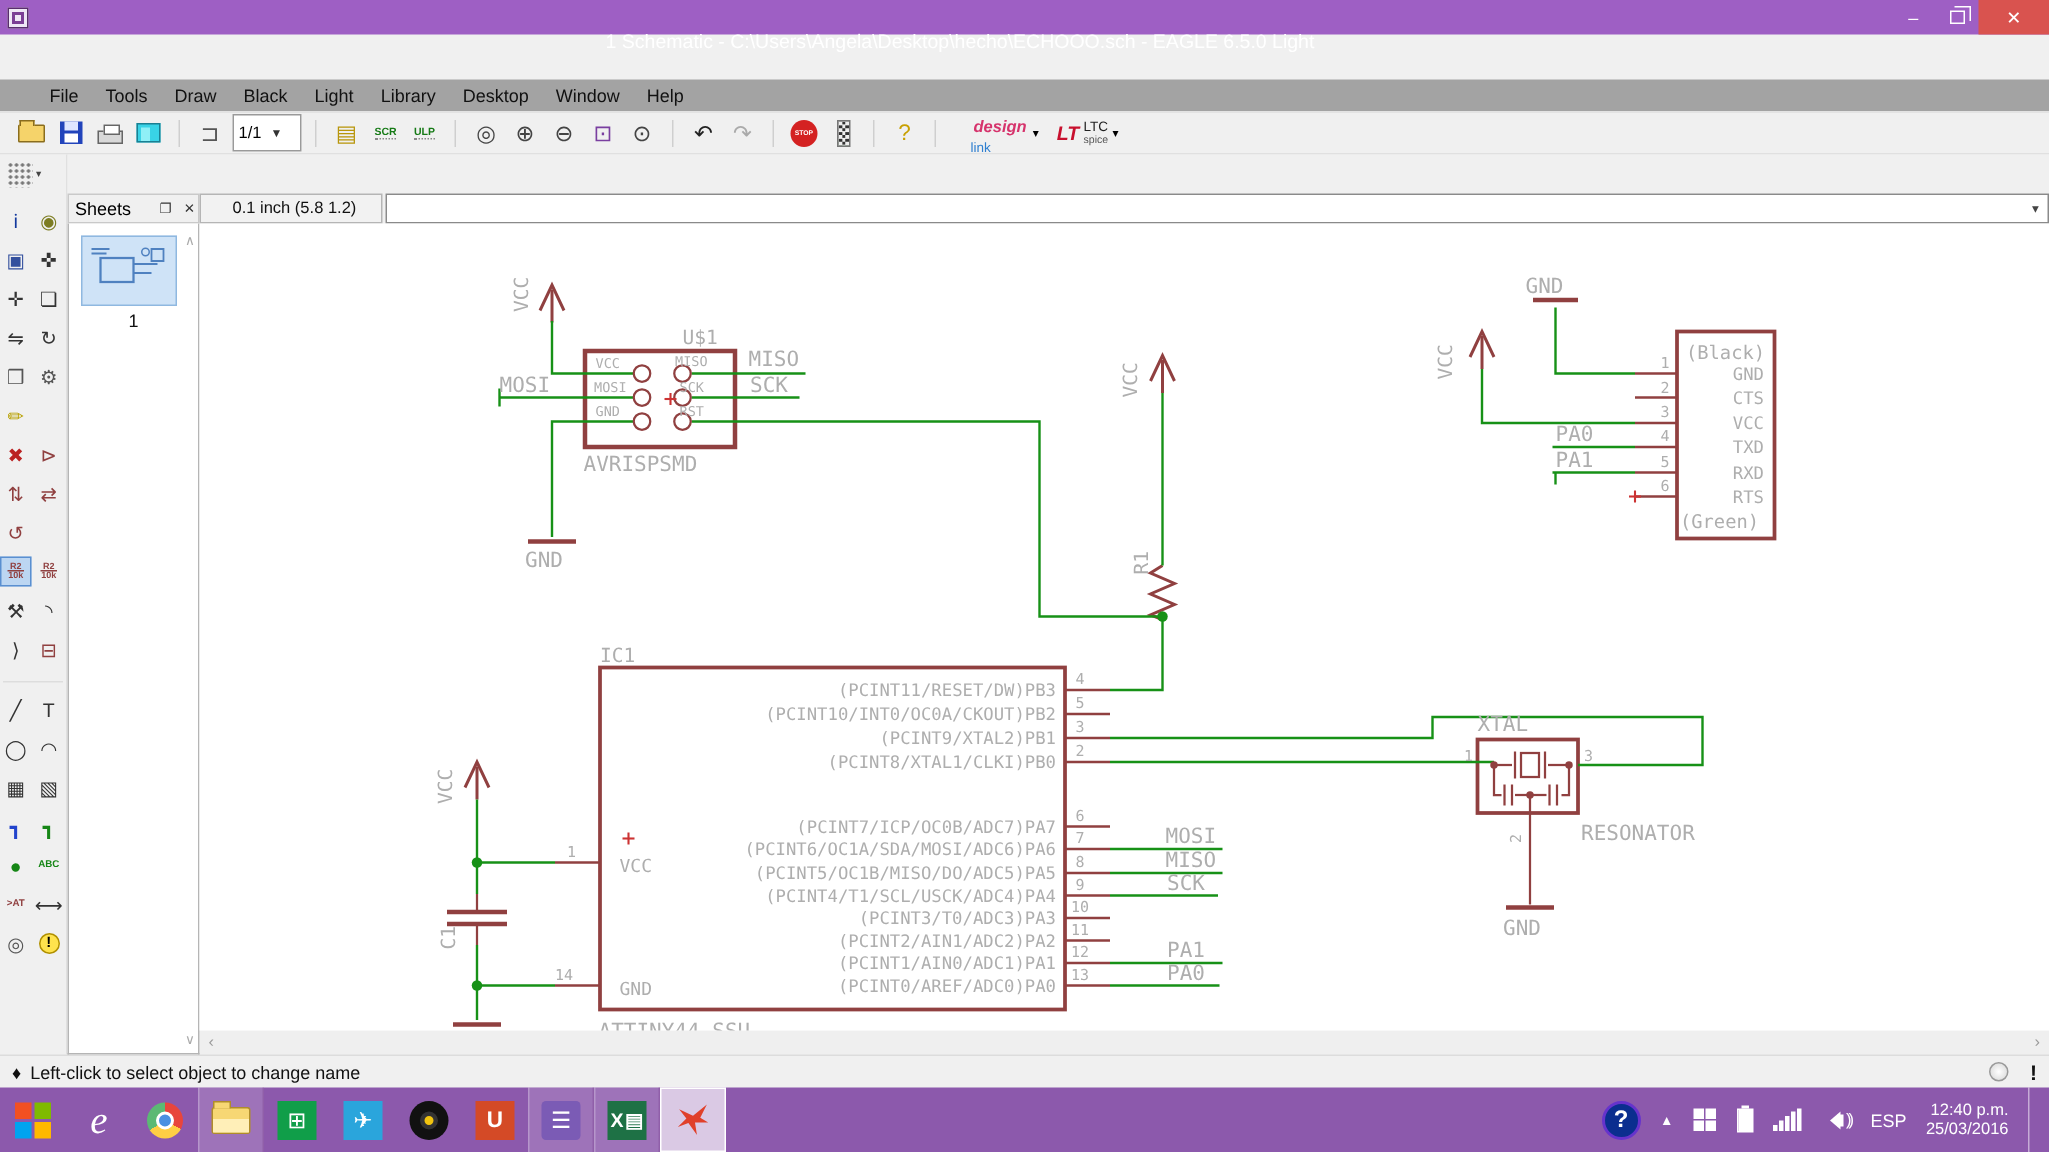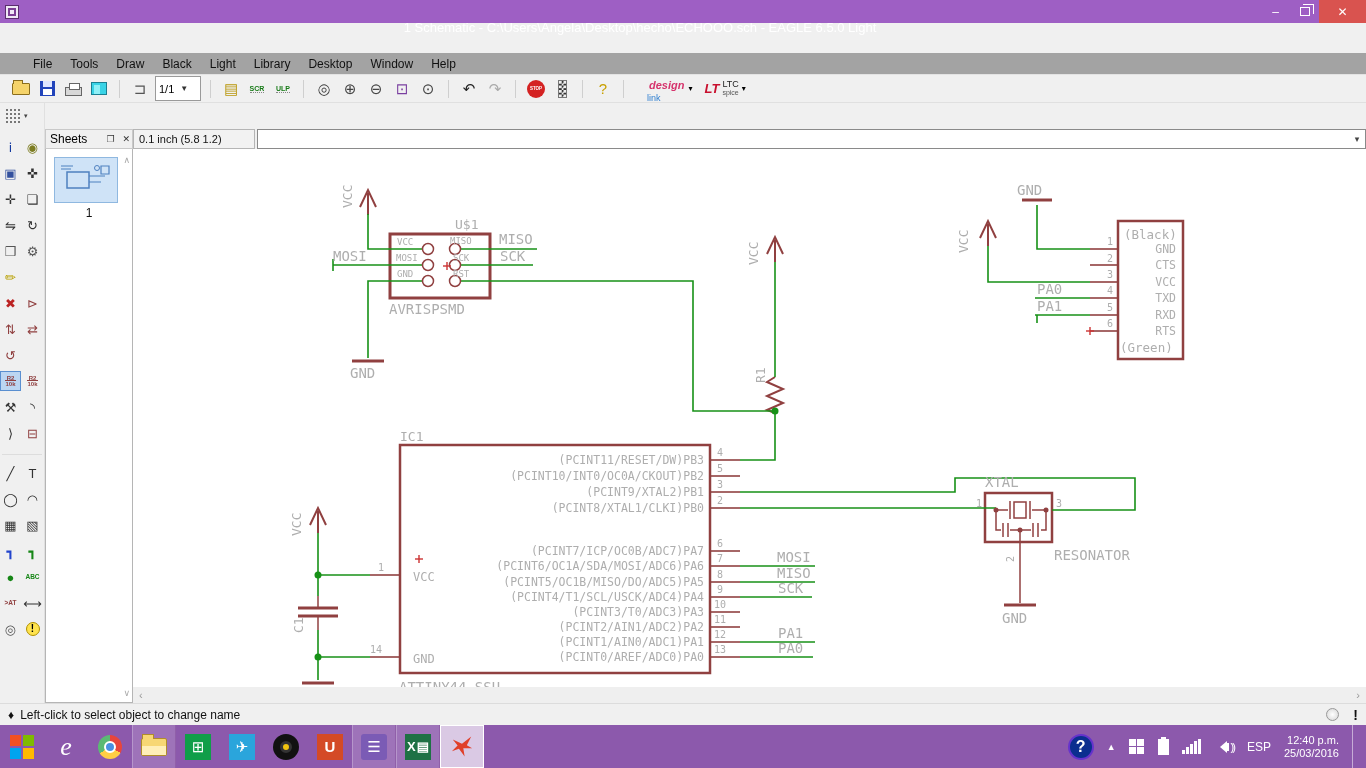--- a/index.html
+++ b/index.html
@@ -61,21 +61,21 @@
   .pal .mini { font-size:6.5px; font-weight:bold; }
   .pal .bang { width:14px; height:14px; border-radius:50%; background:#ffe34d; border:1px solid #b09000; color:#000; font-size:10px; font-weight:bold; display:flex; align-items:center; justify-content:center; }
   .paldiv { grid-column:1 / span 2; height:4px; border-bottom:1px solid #ddd; margin:2px 2px; }
 
   #rightcol { flex:1; display:flex; flex-direction:column; min-width:0; }
   #emptyrow { height:26px; background:#f0f0f0; }
   #headerrow { height:20px; display:flex; align-items:stretch; background:#f0f0f0; }
   #sheets-header { width:88px; display:flex; align-items:center; font-size:12px; padding-left:4px; gap:4px; border:1px solid #c9c9c9; background:#f0f0f0; }
   #sheets-header .ttl { flex:1; }
   .shbtn { font-size:9px; color:#333; padding:0 2px; }
-  #coordbox { width:122px; border:1px solid #b5b5b5; background:#f2f2f2; font-size:11px; display:flex; align-items:center; padding-left:5px; color:#111; }
+  #coordbox { width:122px; border:1px solid #b5b5b5; background:#f2f2f2; font-size:11px; display:flex; align-items:center; padding-left:21px; color:#111; }
   #cmdwrap { flex:1; display:flex; align-items:center; border:1px solid #8a8a8a; background:#fff; margin-left:2px; }
   #cmdinput { flex:1; border:none; outline:none; height:100%; font-size:12px; padding:0 4px; font-family:"Liberation Sans",sans-serif; }
   #cmdcar { width:16px; text-align:center; font-size:9px; color:#444; }
 
   #contentrow { flex:1; display:flex; min-height:0; }
   #sheets-panel { width:88px; background:#fff; border:1px solid #b5b5b5; border-top:none; position:relative; }
   .thumbwrap { margin:8px 10px 0 8px; width:64px; background:#cfe3f7; border:1px solid #8fb8e0; padding:2px; }
   .sheetnum { text-align:center; font-size:12px; color:#111; margin-top:3px; }
   .panelchev { position:absolute; right:2px; font-size:9px; color:#aaa; }
   #canvaswrap { flex:1; display:flex; flex-direction:column; min-width:0; }

